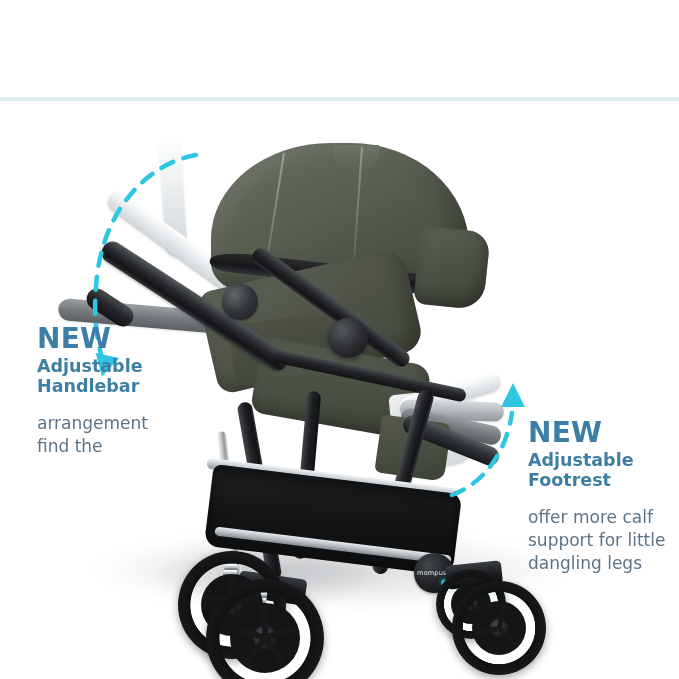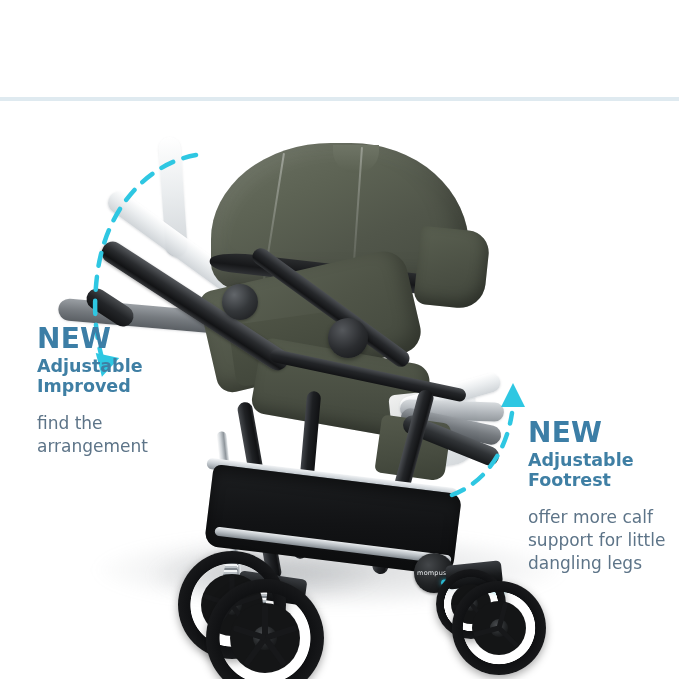--- a/index.html
+++ b/index.html
@@ -549,25 +549,25 @@
 
     <svg id="arc-right-svg" viewBox="0 0 679 578">
       <path d="M 452 394 C 484 382, 506 352, 512 312" fill="none" stroke="#2ec7e2" stroke-width="4.5" stroke-dasharray="13 11" stroke-linecap="round"></path>
       <polygon points="513,282 501,306 525,306" fill="#2ec7e2"></polygon>
     </svg>
 
     <div class="callout" id="callout-left">
       <div class="callout-new">NEW</div>
       <div class="callout-sub">
         <div>Adjustable</div>
-        <div>Improved</div>
+        <div>Handlebar</div>
       </div>
       <div class="callout-body">
+        <div>arrangement</div>
         <div>find the</div>
-        <div>arrangement</div>
       </div>
     </div>
 
     <div class="callout" id="callout-right">
       <div class="callout-new">NEW</div>
       <div class="callout-sub">
         <div>Adjustable</div>
         <div>Footrest</div>
       </div>
       <div class="callout-body">

